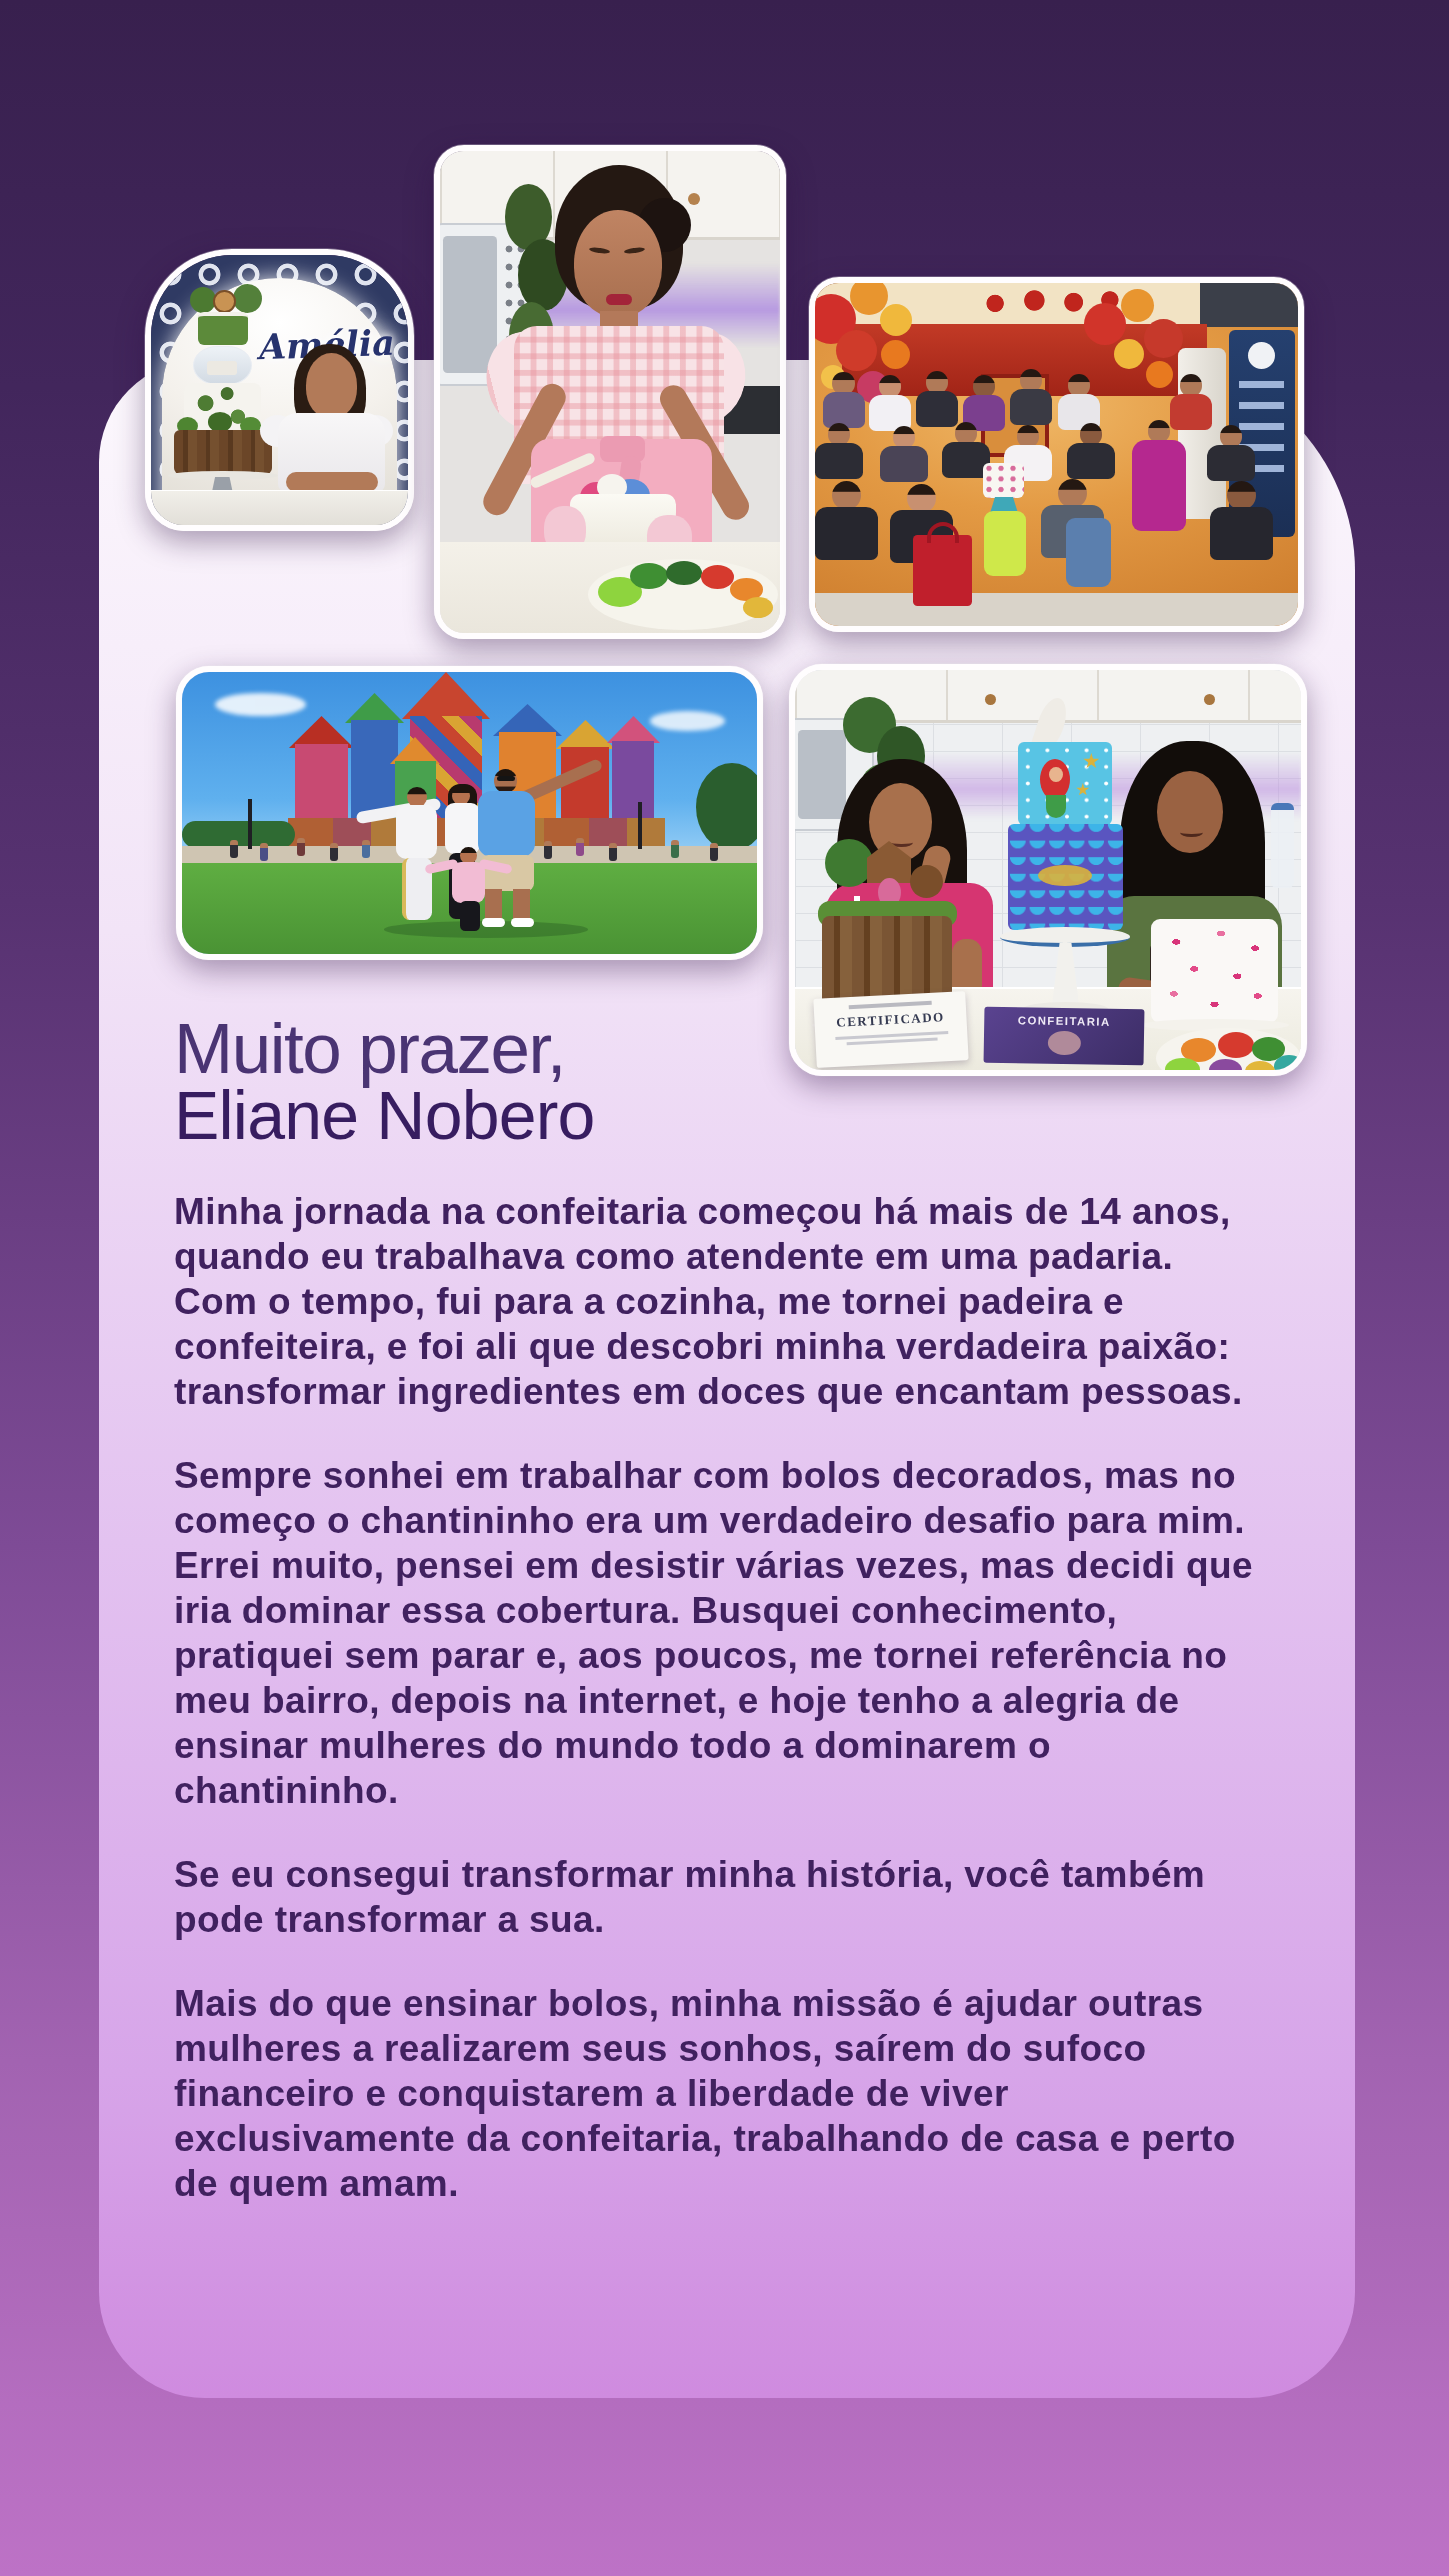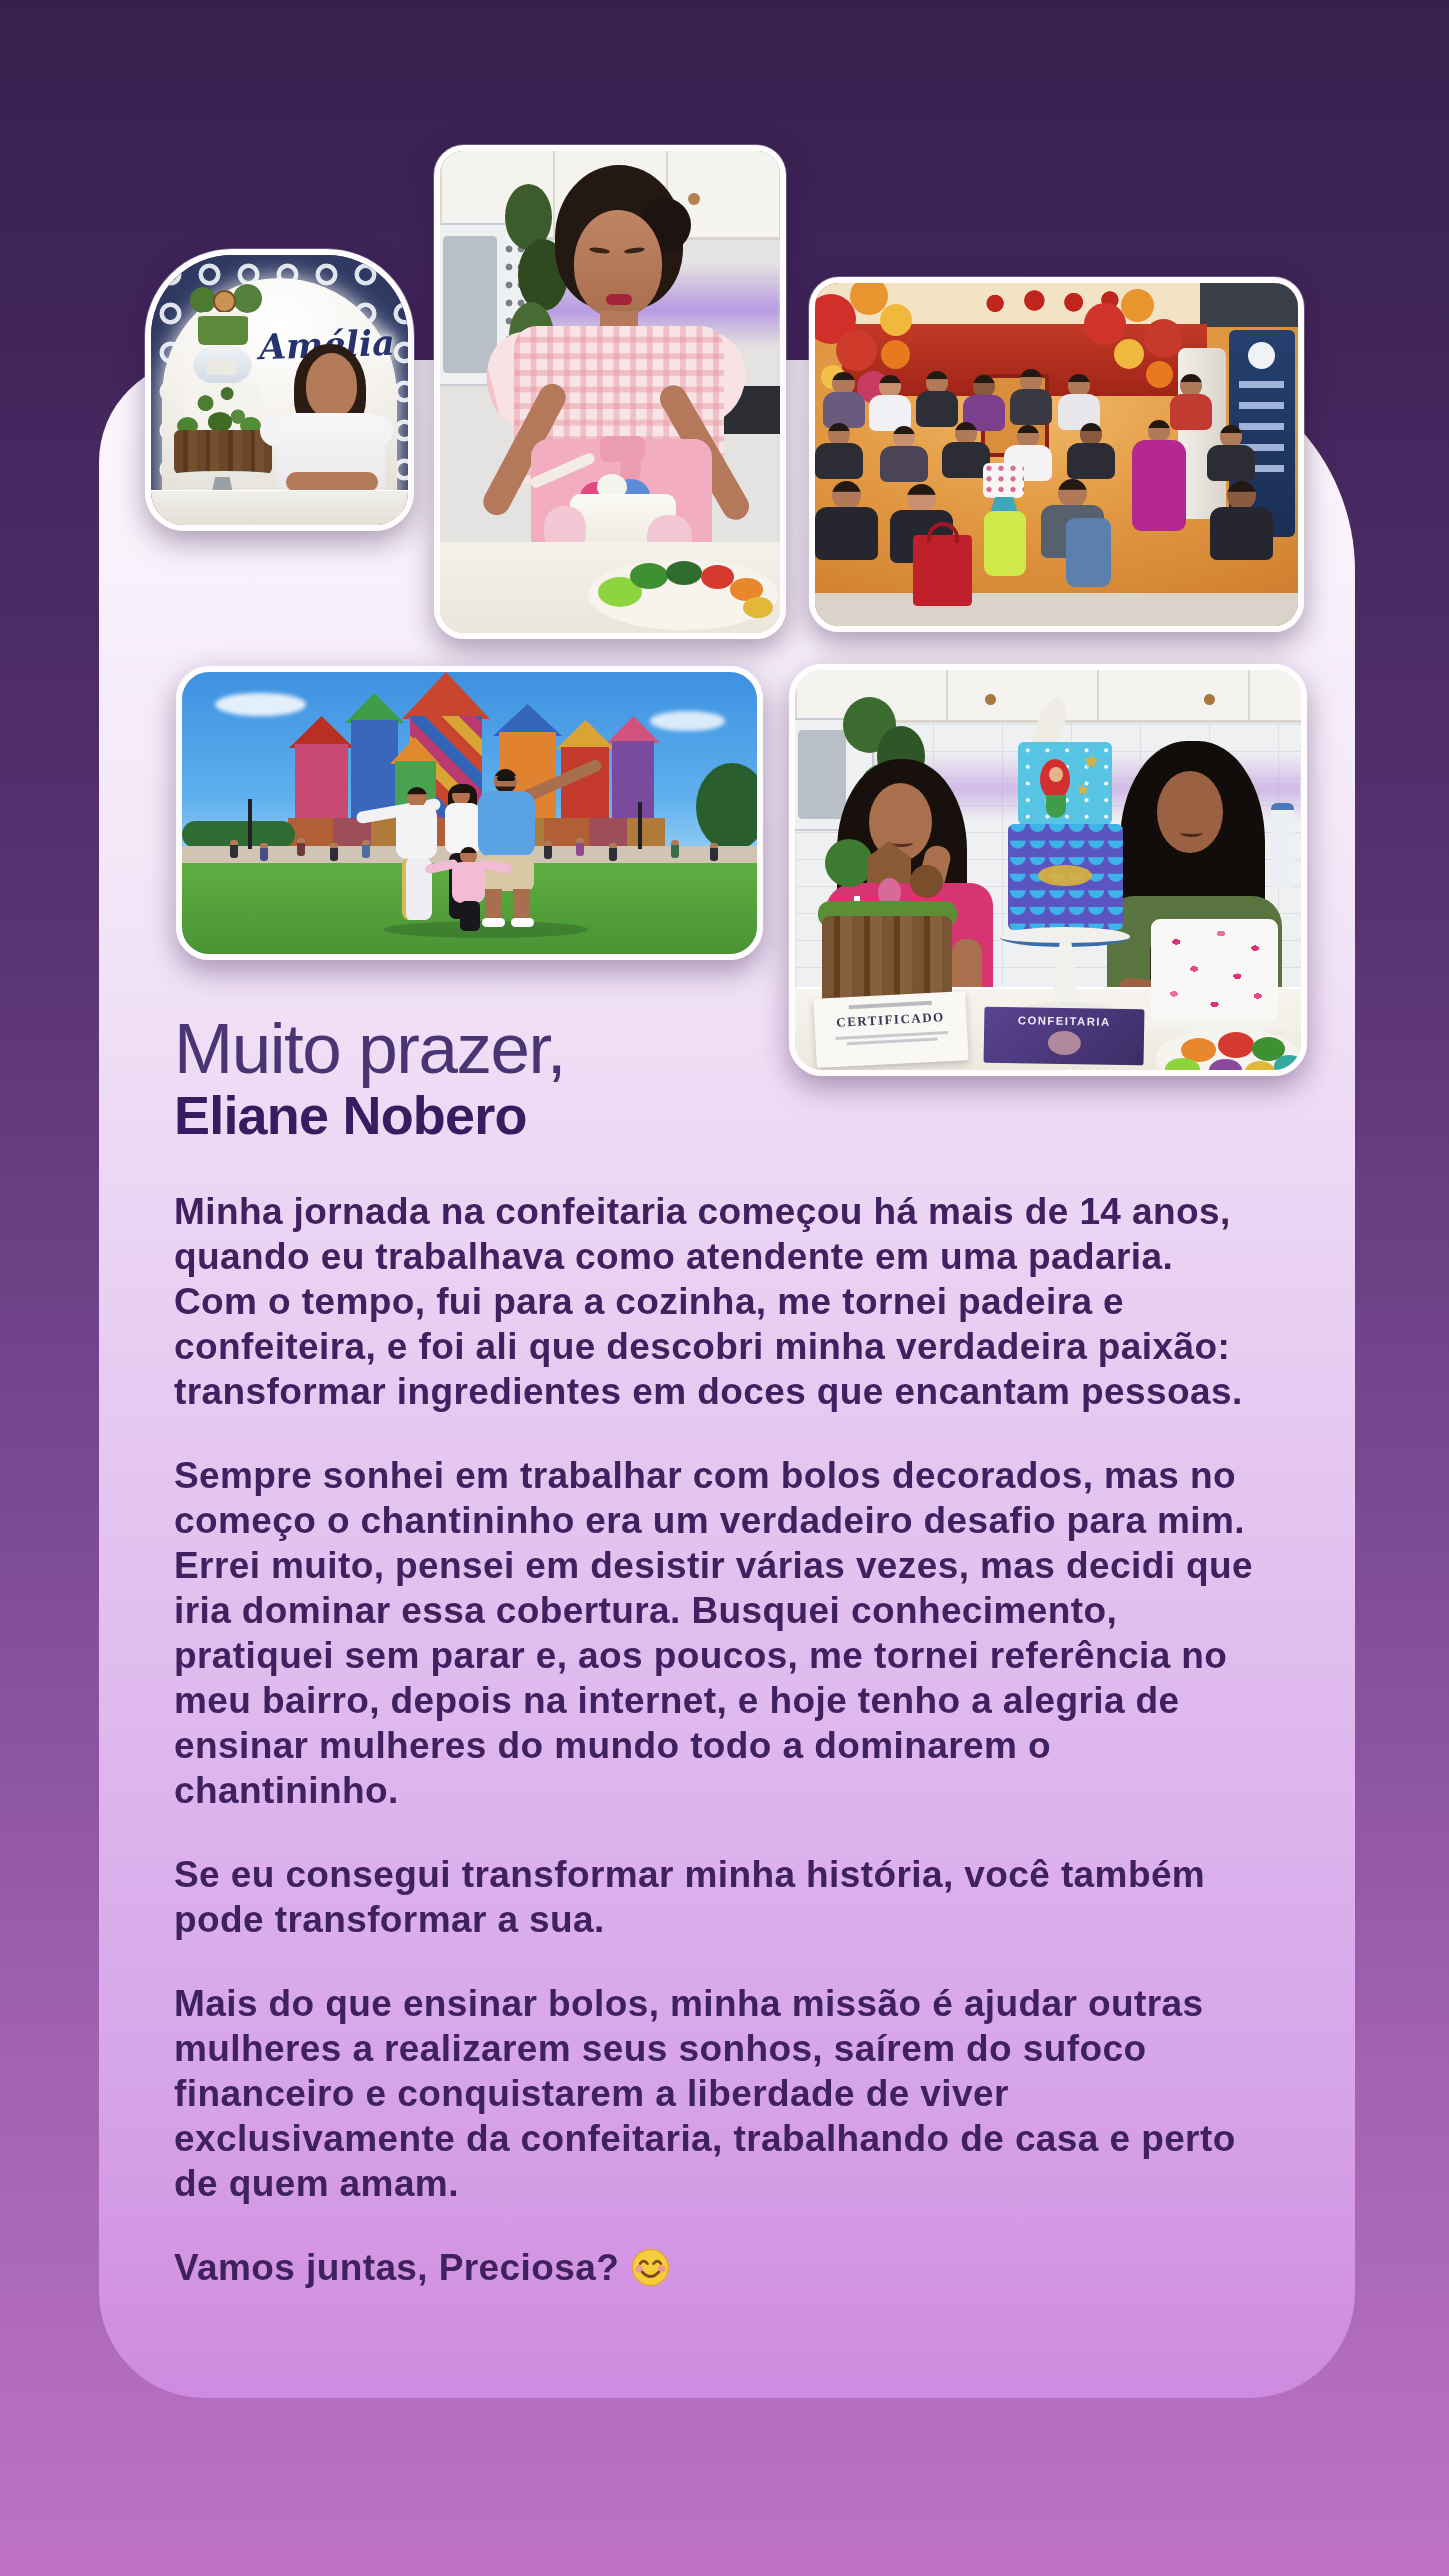--- a/index.html
+++ b/index.html
@@ -16,21 +16,21 @@
            box-shadow:0 10.6px 29px rgba(42,14,62,.38), 0 0 0 0.8px rgba(255,255,255,.35); }
   .scene { position:absolute; inset:0; overflow:hidden; }
   #photo-a { left:145px; top:249px; width:269px; height:282px; border-radius:87px 87px 39px 39px; }
   #photo-b { left:434px; top:145px; width:352px; height:494px; border-radius:30px; }
   #photo-c { left:809px; top:277px; width:495px; height:355px; border-radius:30px; }
   #photo-d { left:176px; top:666px; width:587px; height:294px; border-radius:33px; }
   #photo-e { left:789px; top:664px; width:518px; height:412px; border-radius:33px; }
 
   .title { position:absolute; left:174px; top:1013px; z-index:3; letter-spacing:-1.5px; }
   .title-light { font-size:71px; line-height:72px; font-weight:400; color:#4a3473; }
-  .title-bold  { font-size:54px; line-height:73px; font-weight:700; color:#371d60; margin-top:-6px; letter-spacing:-0.8px; }
+  .title-bold  { font-size:68px; line-height:73px; font-weight:400; color:#371d60; margin-top:-6px; letter-spacing:-0.8px; }
 
   .story { position:absolute; left:174px; top:1189px; width:1093px; z-index:3; }
   .story p { font-size:37px; line-height:45px; font-weight:700; color:#40215f;
              letter-spacing:0.4px; margin:0 0 39px 0; }
   .closing-line { display:flex; align-items:center; gap:12px; }
   .closing-line span { font-size:37px; line-height:45px; font-weight:700; color:#40215f; letter-spacing:0.4px; }
 
   
   .amelia-sign { font-family:"DejaVu Serif", serif; font-style:italic; font-weight:700;
                  font-size:35px; color:#27336e; transform:rotate(-2deg);
@@ -371,26 +371,15 @@
   <div class="title">
     <div class="title-light">Muito prazer,</div>
     <div class="title-bold">Eliane Nobero</div>
   </div>
 
   <div class="story">
     <p>Minha jornada na confeitaria começou há mais de 14 anos, quando eu trabalhava como atendente em uma padaria. Com o tempo, fui para a cozinha, me tornei padeira e confeiteira, e foi ali que descobri minha verdadeira paixão: transformar ingredientes em doces que encantam pessoas.</p>
     <p>Sempre sonhei em trabalhar com bolos decorados, mas no começo o chantininho era um verdadeiro desafio para mim. Errei muito, pensei em desistir várias vezes, mas decidi que iria dominar essa cobertura. Busquei conhecimento, pratiquei sem parar e, aos poucos, me tornei referência no meu bairro, depois na internet, e hoje tenho a alegria de ensinar mulheres do mundo todo a dominarem o chantininho.</p>
     <p>Se eu consegui transformar minha história, você também pode transformar a sua.</p>
     <p>Mais do que ensinar bolos, minha missão é ajudar outras mulheres a realizarem seus sonhos, saírem do sufoco financeiro e conquistarem a liberdade de viver exclusivamente da confeitaria, trabalhando de casa e perto de quem amam.</p>
-    <div class="closing-line">
-      <span>Vamos juntas, Preciosa?</span>
-      <svg width="39" height="39" viewBox="0 0 52 52">
-        <circle cx="26" cy="26" r="24" fill="#f6cd3c" stroke="#e2a63d" stroke-width="2"></circle>
-        <path d="M12 21 q5 -7 10 0" fill="none" stroke="#7a4b1f" stroke-width="3.4" stroke-linecap="round"></path>
-        <path d="M30 21 q5 -7 10 0" fill="none" stroke="#7a4b1f" stroke-width="3.4" stroke-linecap="round"></path>
-        <circle cx="11" cy="28" r="5" fill="#ef8f9e" opacity="0.85"></circle>
-        <circle cx="41" cy="28" r="5" fill="#ef8f9e" opacity="0.85"></circle>
-        <path d="M15 32 q11 12 22 0" fill="none" stroke="#7a4b1f" stroke-width="3.8" stroke-linecap="round"></path>
-      </svg>
-    </div>
   </div>
 </div>
 
 
 </body></html>

